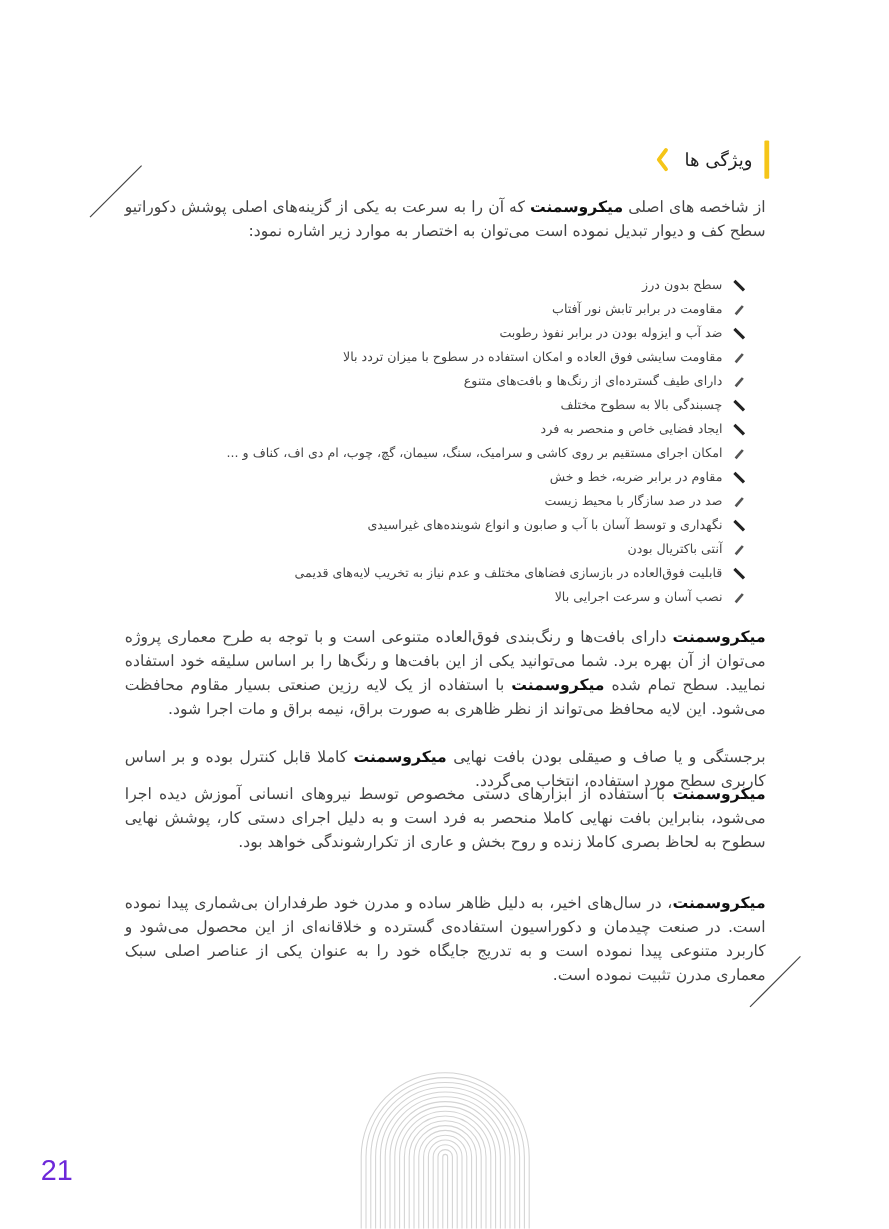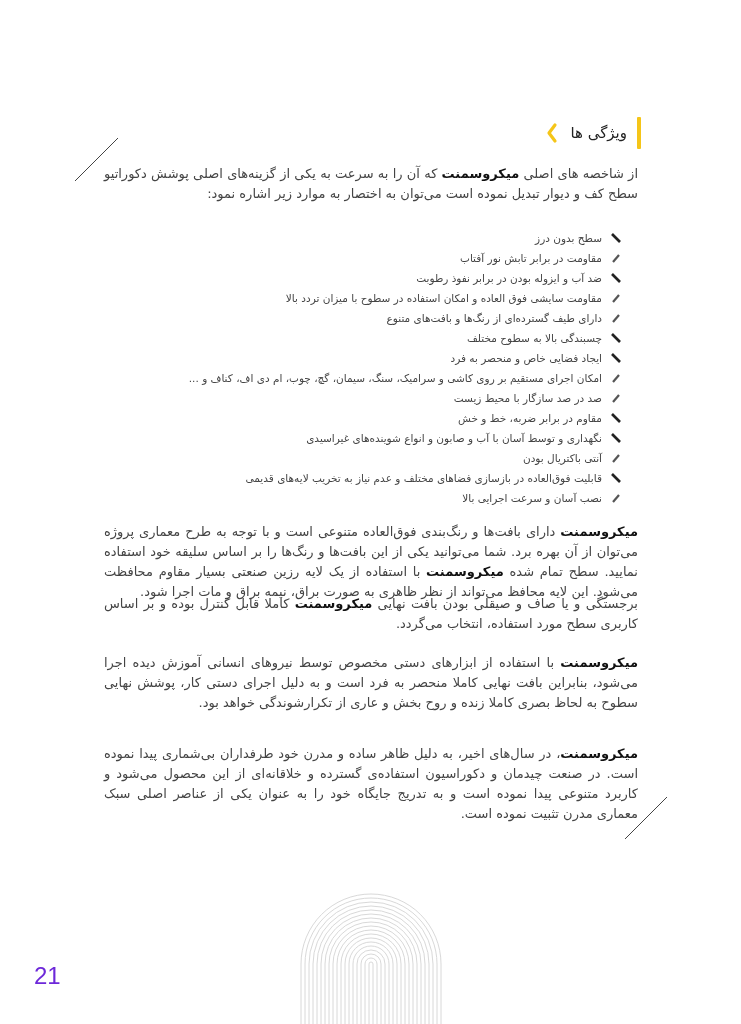--- a/index.html
+++ b/index.html
@@ -95,29 +95,29 @@
         <span>ایجاد فضایی خاص و منحصر به فرد</span>
       </li>
     <li>
         <svg class="bullet" viewBox="0 0 12 12">
           <line x1="3" y1="10" x2="9" y2="3" stroke="#555" stroke-width="2.2"></line>
         </svg>
         <span>امکان اجرای مستقیم بر روی کاشی و سرامیک، سنگ، سیمان، گچ، چوب، ام دی اف، کناف و ...</span>
       </li>
     <li>
         <svg class="bullet" viewBox="0 0 12 12">
+          <line x1="2" y1="2" x2="10" y2="10" stroke="#222" stroke-width="2.6"></line>
+        </svg>
+        <span>مقاوم در برابر ضربه، خط و خش</span>
+      </li>
+    <li>
+        <svg class="bullet" viewBox="0 0 12 12">
           <line x1="3" y1="10" x2="9" y2="3" stroke="#555" stroke-width="2.2"></line>
         </svg>
         <span>صد در صد سازگار با محیط زیست</span>
-      </li>
-    <li>
-        <svg class="bullet" viewBox="0 0 12 12">
-          <line x1="2" y1="2" x2="10" y2="10" stroke="#222" stroke-width="2.6"></line>
-        </svg>
-        <span>مقاوم در برابر ضربه، خط و خش</span>
       </li>
     <li>
         <svg class="bullet" viewBox="0 0 12 12">
           <line x1="2" y1="2" x2="10" y2="10" stroke="#222" stroke-width="2.6"></line>
         </svg>
         <span>نگهداری و توسط آسان با آب و صابون و انواع شوینده‌های غیراسیدی</span>
       </li>
     <li>
         <svg class="bullet" viewBox="0 0 12 12">
           <line x1="3" y1="10" x2="9" y2="3" stroke="#555" stroke-width="2.2"></line>
@@ -135,21 +135,21 @@
           <line x1="3" y1="10" x2="9" y2="3" stroke="#555" stroke-width="2.2"></line>
         </svg>
         <span>نصب آسان و سرعت اجرایی بالا</span>
       </li>
   </ul>
 
   <div class="para" style="top:522px">
     <b>میکروسمنت</b><span> دارای بافت‌ها و رنگ‌بندی فوق‌العاده متنوعی است و با توجه به طرح معماری پروژه می‌توان از آن بهره برد. شما می‌توانید یکی از این بافت‌ها و رنگ‌ها را بر اساس سلیقه خود استفاده نمایید. سطح تمام شده </span><b>میکروسمنت</b><span> با استفاده از یک لایه رزین صنعتی بسیار مقاوم محافظت می‌شود. این لایه محافظ می‌تواند از نظر ظاهری به صورت براق، نیمه براق و مات اجرا شود.</span>
   </div>
 
-  <div class="para" style="top:594px">
+  <div class="para" style="top:622px">
     <span>برجستگی و یا صاف و صیقلی بودن بافت نهایی </span><b>میکروسمنت</b><span> کاملا قابل کنترل بوده و بر اساس کاربری سطح مورد استفاده، انتخاب می‌گردد.</span>
   </div>
 
   <div class="para" style="top:653px">
     <b>میکروسمنت</b><span> با استفاده از ابزارهای دستی مخصوص توسط نیروهای انسانی آموزش دیده اجرا می‌شود، بنابراین بافت نهایی کاملا منحصر به فرد است و به دلیل اجرای دستی کار، پوشش نهایی سطوح به لحاظ بصری کاملا زنده و روح بخش و عاری از تکرارشوندگی خواهد بود.</span>
   </div>
 
   <div class="para" style="top:744px">
     <b>میکروسمنت</b><span>، در سال‌های اخیر، به دلیل ظاهر ساده و مدرن خود طرفداران بی‌شماری پیدا نموده است. در صنعت چیدمان و دکوراسیون استفاده‌ی گسترده و خلاقانه‌ای از این محصول می‌شود و کاربرد متنوعی پیدا نموده است و به تدریج جایگاه خود را به عنوان یکی از عناصر اصلی سبک معماری مدرن تثبیت نموده است.</span>
   </div>

